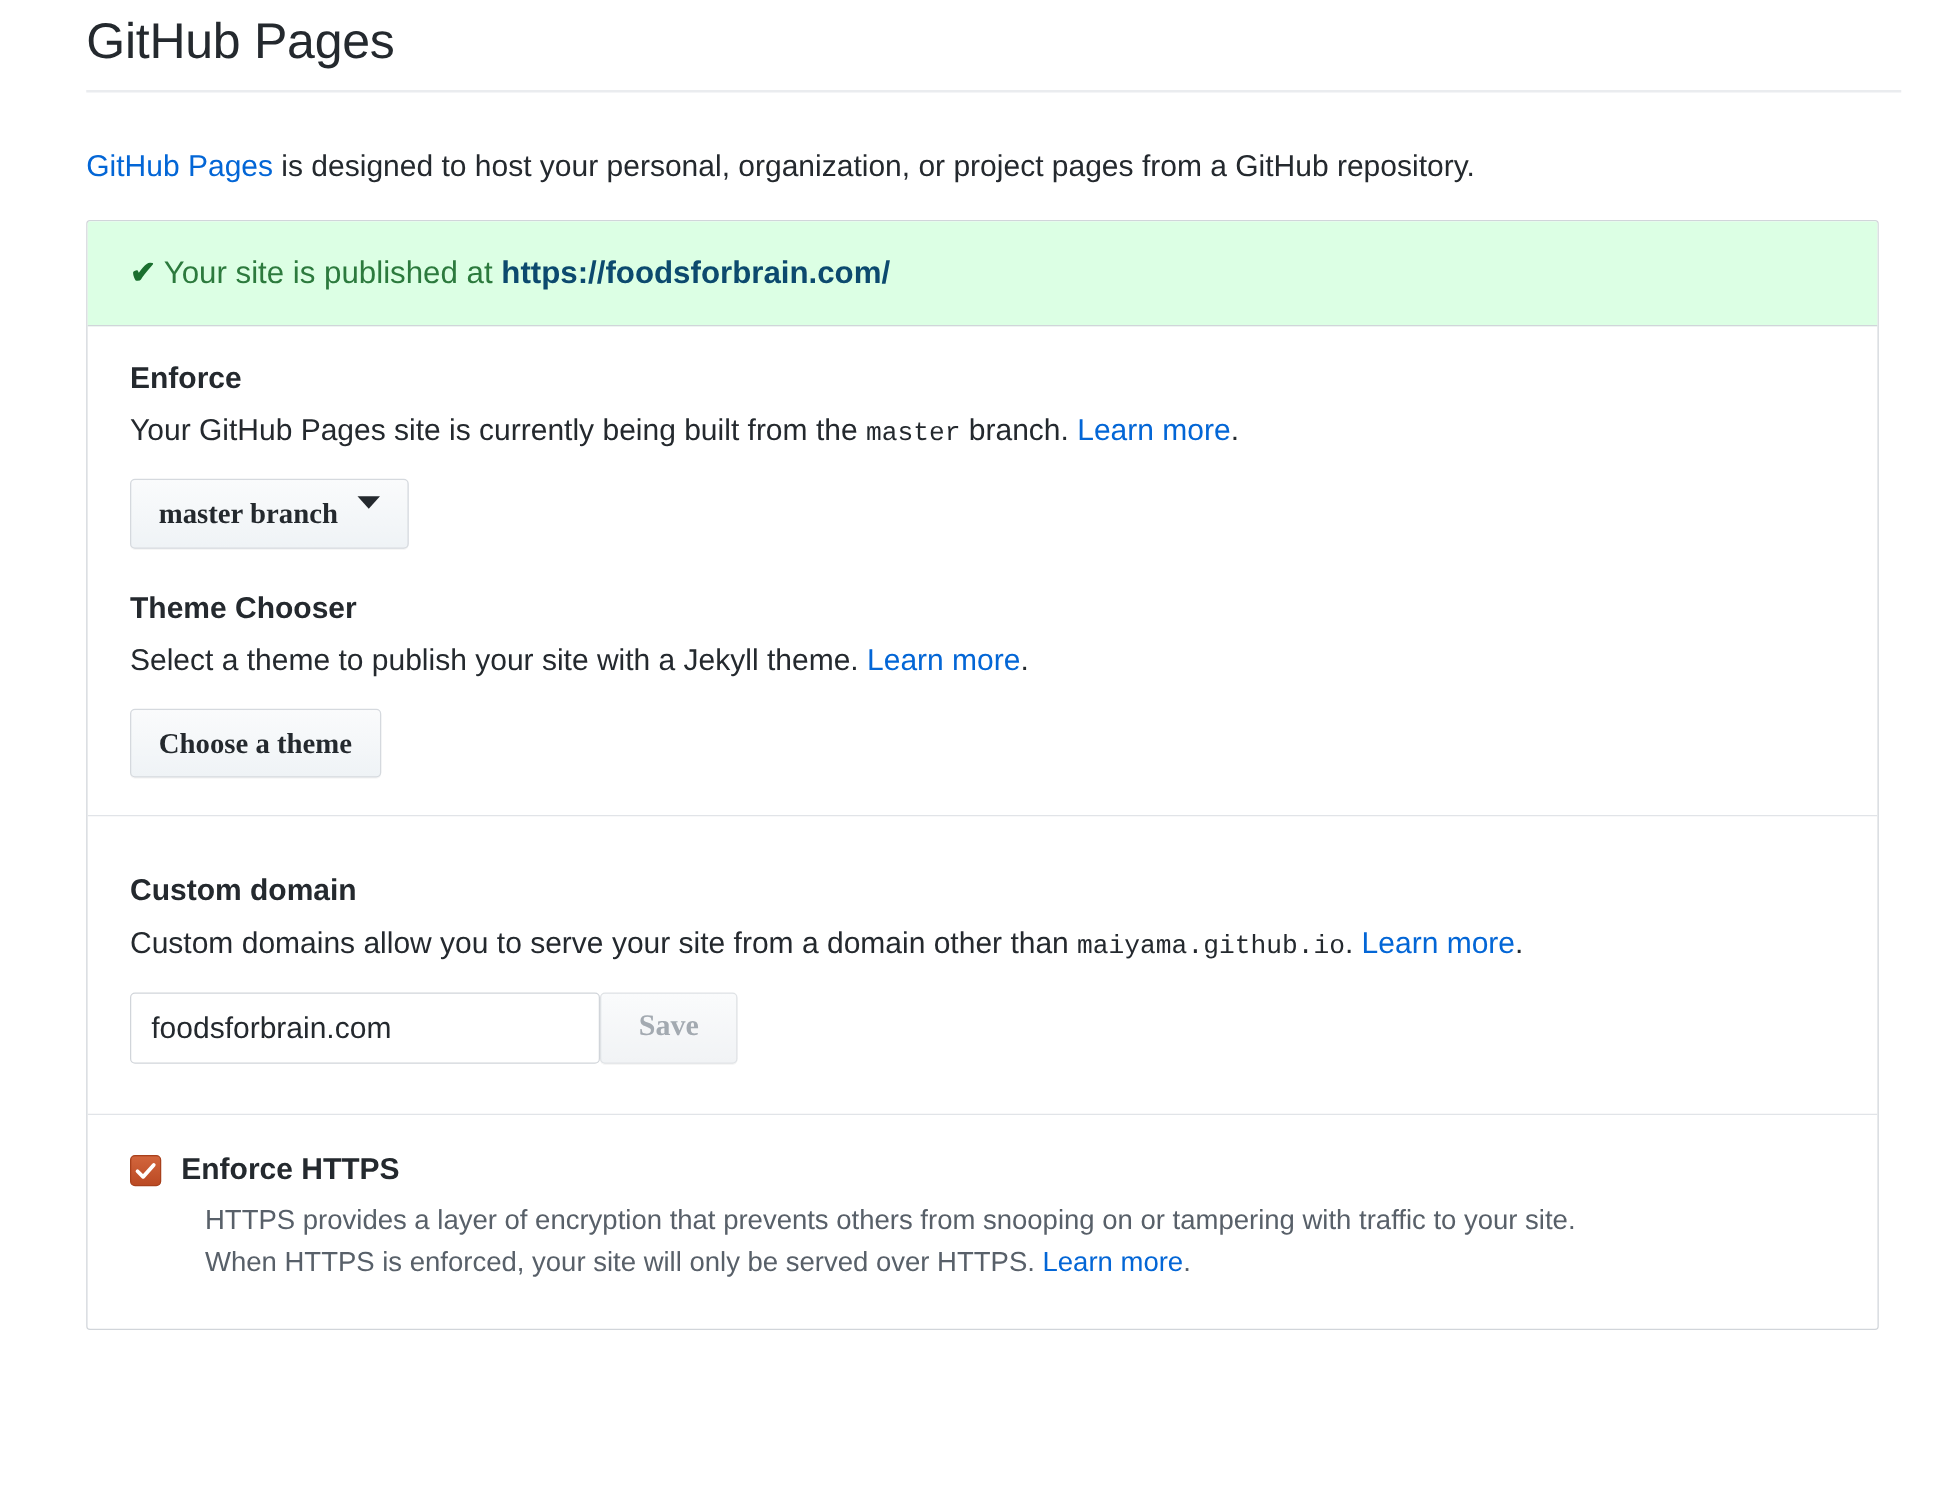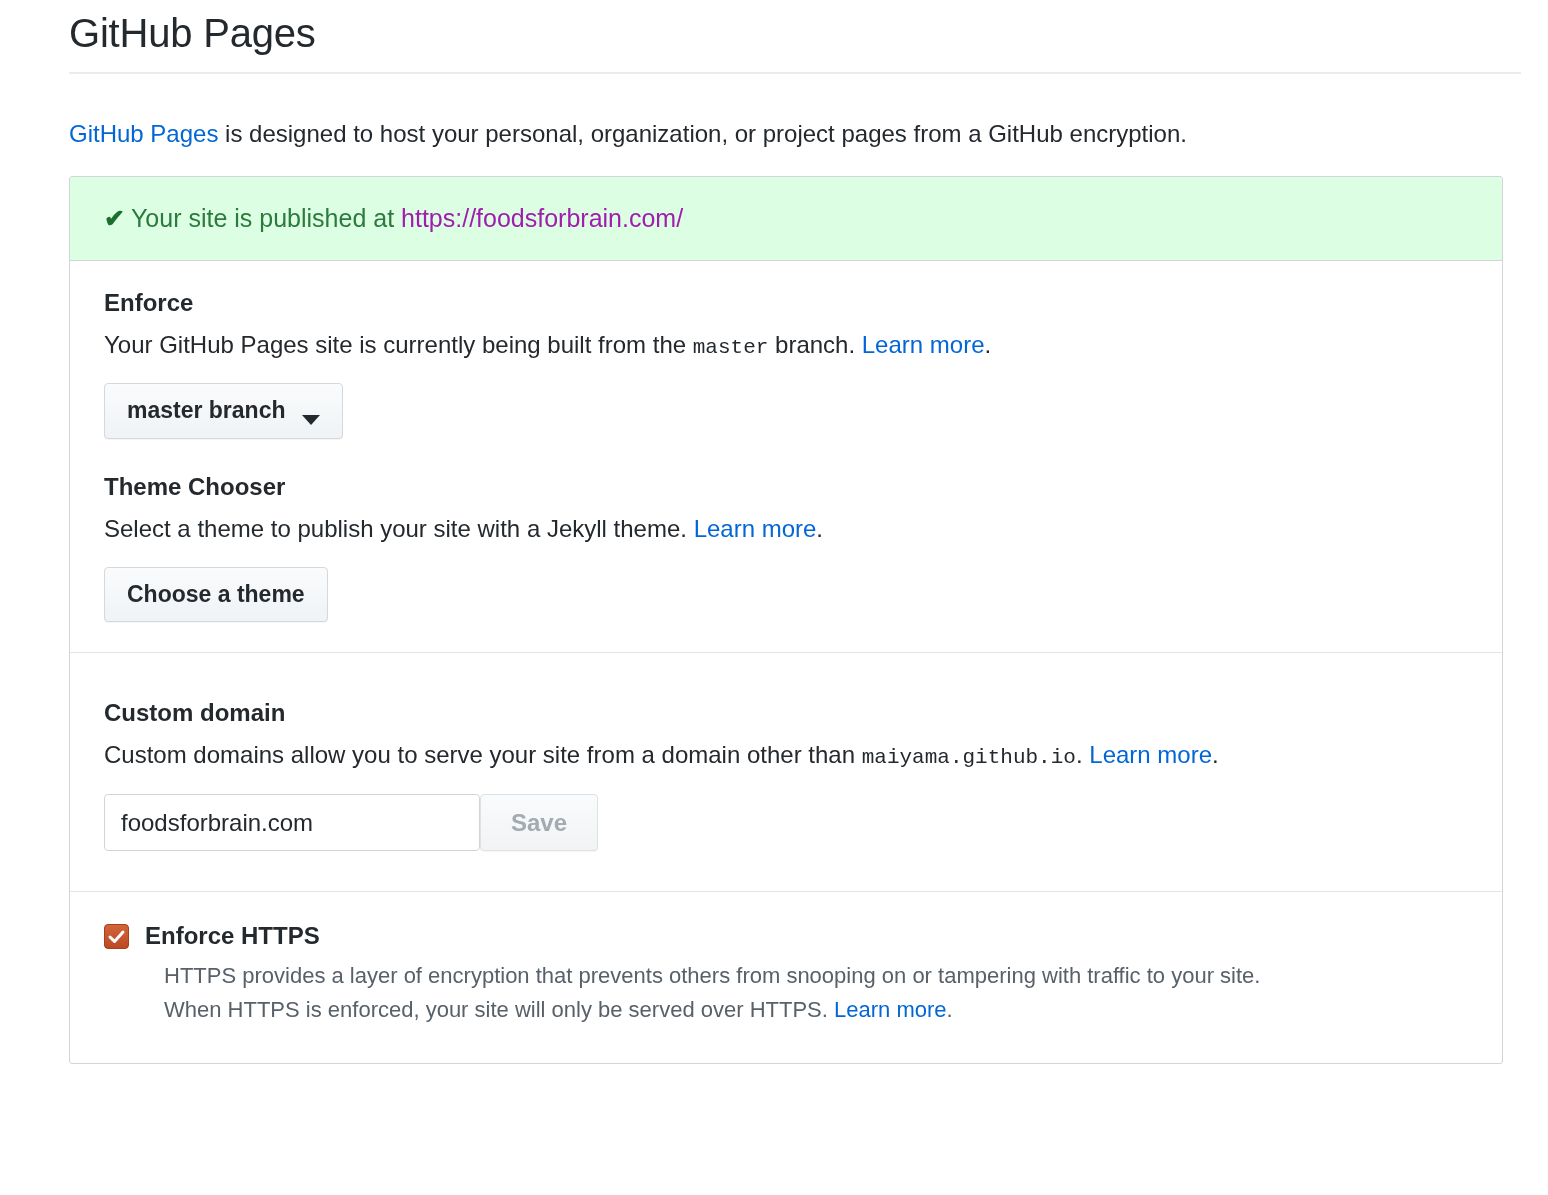--- a/index.html
+++ b/index.html
@@ -74,22 +74,23 @@
   }
   .published-banner .check {
     color: #1a6f2e;
     font-size: 25px;
     font-weight: bold;
     margin-right: 6px;
     display: inline-block;
   }
   .published-text { color: #2c7a3d; }
   .published-url {
-    color: #a21caf;
+    color: #0c4a6e;
     text-decoration: none;
+    font-weight: bold;
   }
 
   
   .section {
     padding: 26px 34px 34px 34px;
   }
   .section + .section {
     border-top: 1px solid #e1e4e8;
   }
   .section.source-section {
@@ -119,23 +120,23 @@
   }
   code, .mono {
     font-family: "Liberation Mono", monospace;
     font-size: 21px;
     color: #24292e;
   }
 
   
   .btn {
     display: inline-flex;
-    align-items: flex-end;
+    align-items: flex-start;
     gap: 14px;
-    font-family: Liberation Sans, sans-serif;
+    font-family: Liberation Serif, serif;
     font-size: 23px;
     font-weight: bold;
     color: #24292e;
     background-image: linear-gradient(#fafbfc, #eff3f6);
     background-color: #eff3f6;
     border: 1px solid #d5d9de;
     border-radius: 4px;
     padding: 13px 22px;
     cursor: pointer;
     line-height: 1.2;
@@ -217,21 +218,21 @@
 </style>
 </head>
 <body>
 
 <div class="page">
 
   <div class="page-header">
     <h1 class="page-title">GitHub Pages</h1>
   </div>
 
-  <p class="intro"><a class="link" href="#">GitHub Pages</a><span> is designed to host your personal, organization, or project pages from a GitHub encryption.</span></p>
+  <p class="intro"><a class="link" href="#">GitHub Pages</a><span> is designed to host your personal, organization, or project pages from a GitHub repository.</span></p>
 
   <div class="panel">
 
     <div class="published-banner">
       <span class="check">✔</span><span class="published-text">Your site is published at</span>
       <a class="published-url" href="#">https://foodsforbrain.com/</a>
     </div>
 
     <div class="section source-section">
       <div class="section-heading">Enforce</div>

